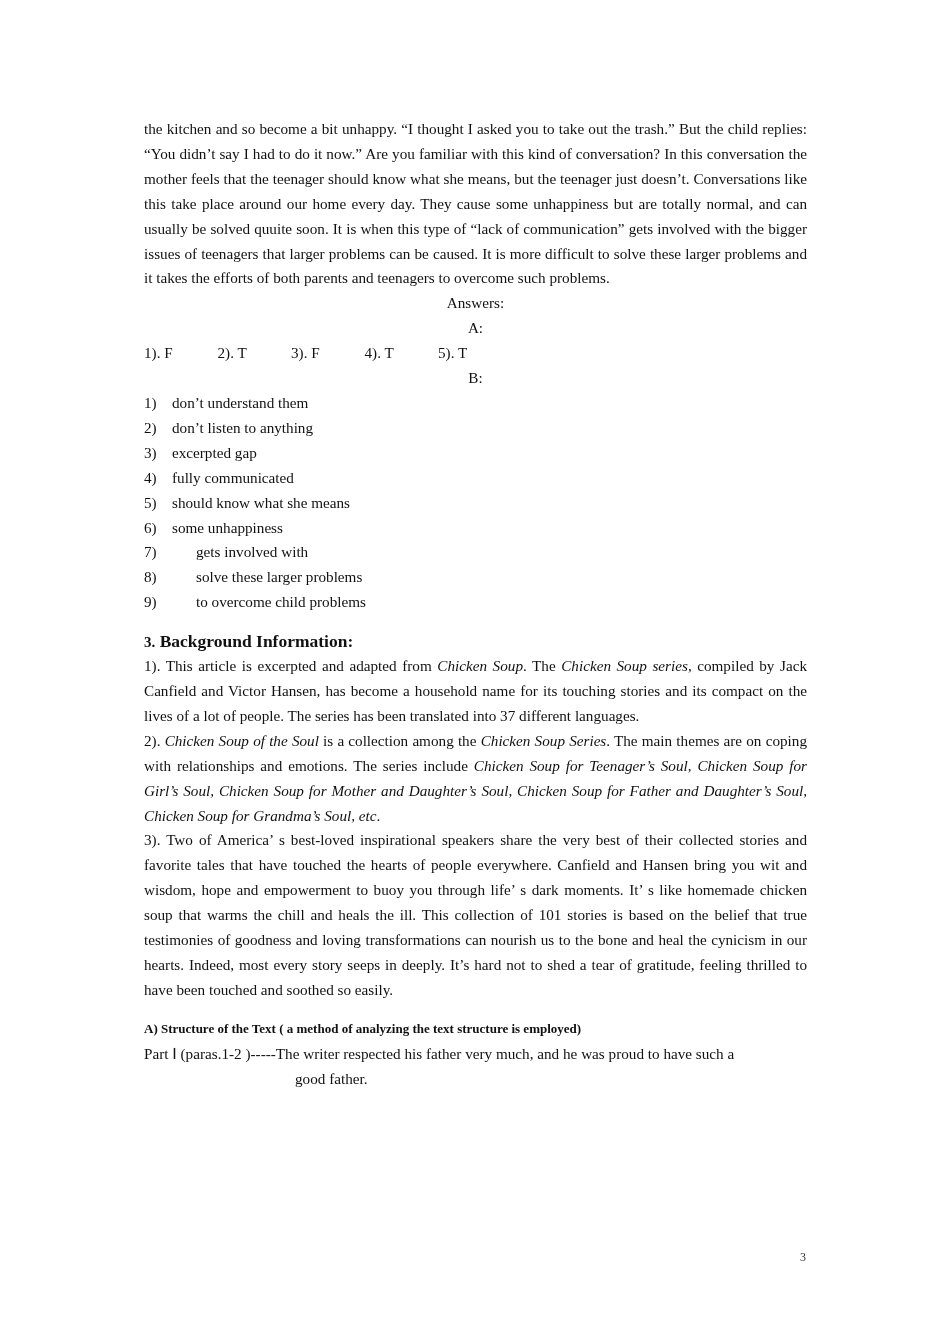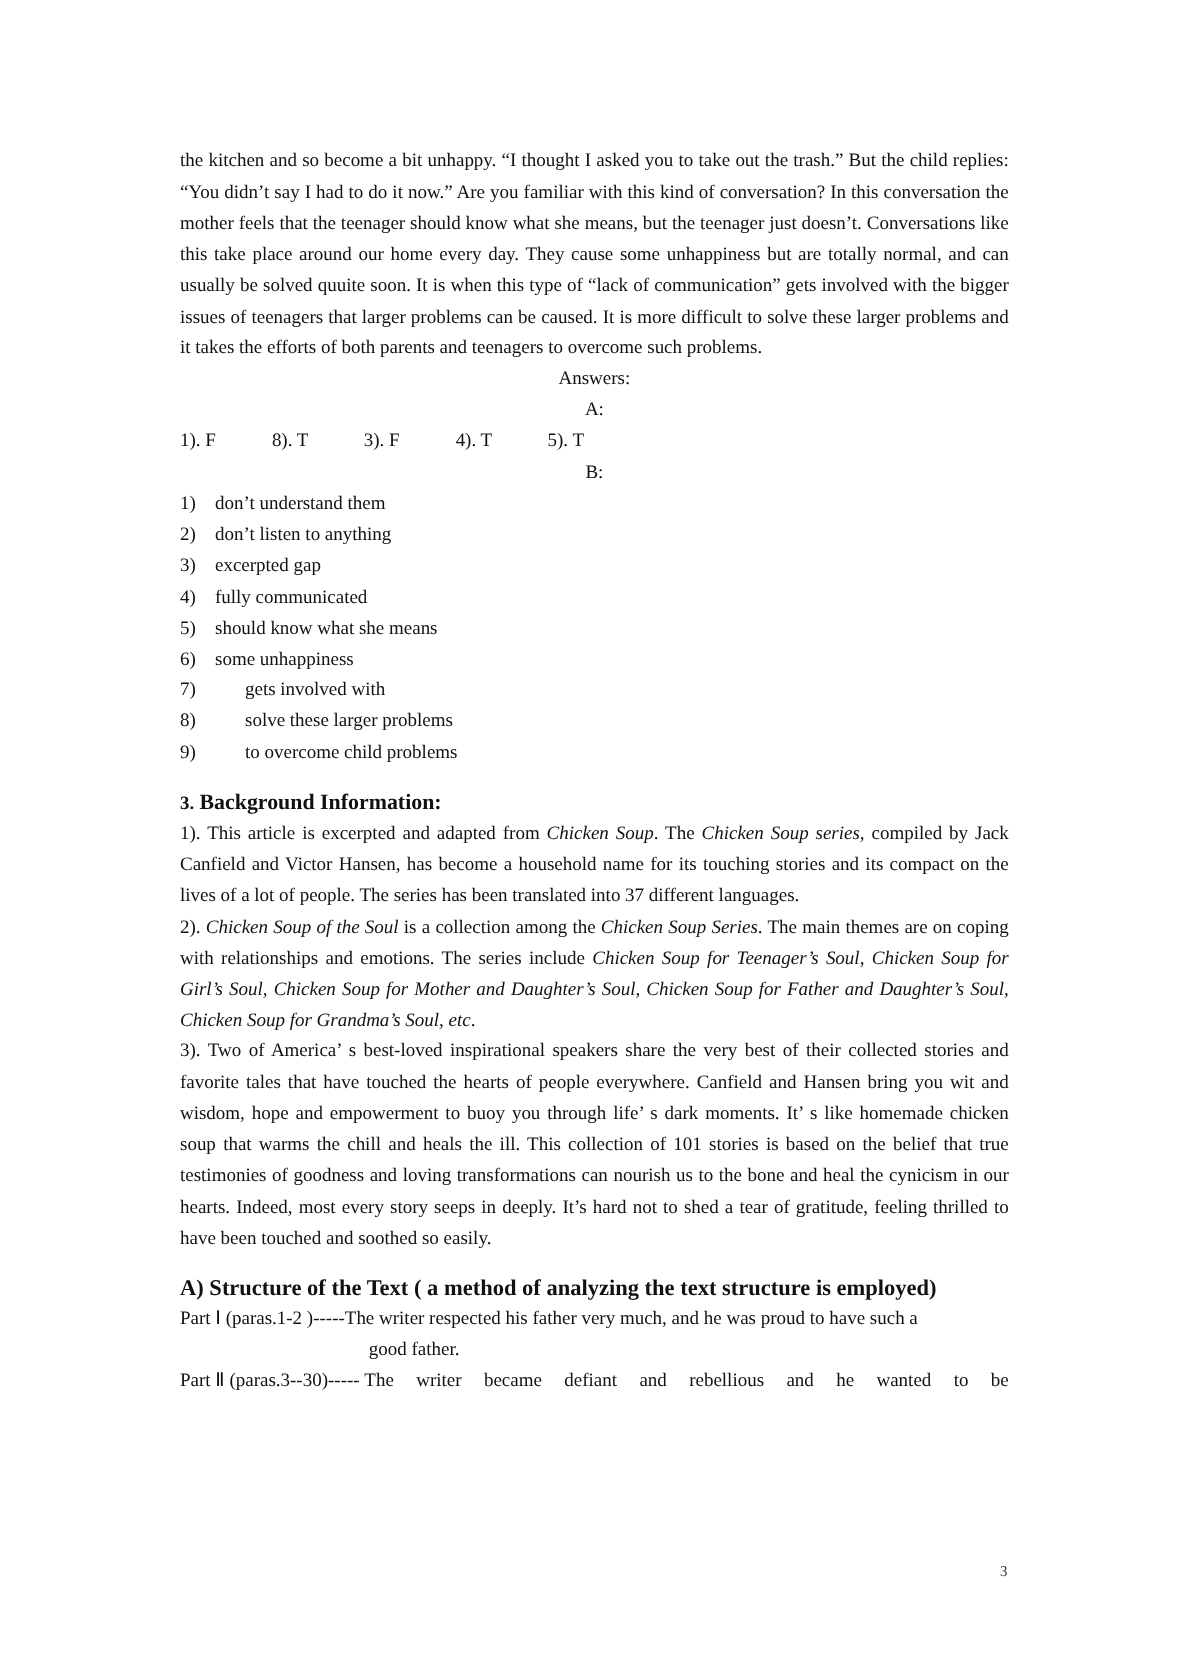--- a/index.html
+++ b/index.html
@@ -45,21 +45,21 @@
       font-size: 17.5px;
       font-weight: bold;
       line-height: 24px;
     }
     h3 .small-num { font-size: 15px; }
     .sec3 { margin-top: 14px; }
     .sec4 { margin-top: 14px; }
     i { font-style: italic; }
     .sub-head {
       font-weight: bold;
-      font-size: 18px;
+      font-size: 13px;
     }
     .part-row {
       display: flex;
       align-items: center;
     }
     .part-row .label { white-space: pre; flex: none; }
     .part-row .desc { flex: 1; text-align: justify; text-align-last: left; }
     .hang1 { padding-left: 151px; }
     .hang2 { padding-left: 193px; }
     .page-number {
@@ -74,21 +74,21 @@
 <body>
 
 <div class="page">
 
   <div class="justify">the kitchen and so become a bit unhappy. “I thought I asked you to take out the trash.” But the child replies: “You didn’t say I had to do it now.” Are you familiar with this kind of conversation? In this conversation the mother feels that the teenager should know what she means, but the teenager just doesn’t. Conversations like this take place around our home every day. They cause some unhappiness but are totally normal, and can usually be solved quuite soon. It is when this type of “lack of communication” gets involved with the bigger issues of teenagers that larger problems can be caused. It is more difficult to solve these larger problems and it takes the efforts of both parents and teenagers to overcome such problems.</div>
 
   <div>
     <span class="line">Answers:</span>
     <span class="line">A:</span>
     <div class="answers-row">
-      <span>1). F</span><span>8). T</span><span>3). F</span><span>4). T</span><span>5). T</span>
+      <span>1). F</span><span>2). T</span><span>3). F</span><span>4). T</span><span>5). T</span>
     </div>
     <span class="line">B:</span>
     <div class="num-list">
       <div class="item">
           <span class="n">1)</span>
           <span class="t">don’t understand them</span>
         </div>
       <div class="item">
           <span class="n">2)</span>
           <span class="t">don’t listen to anything</span>
@@ -134,22 +134,18 @@
   <div class="sec4">
     <div class="sub-head">A) Structure of the Text ( a method of analyzing the text structure is employed)</div>
     <div>
       <div class="part-row">
         <span class="label">Part Ⅰ (paras.1-2 )-----</span>
         <span class="desc">The writer respected his father very much, and he was proud to have such a</span>
       </div>
       <div class="hang1">good father.</div>
     </div>
     <div>
-      <div class="part-row">
-        <span class="label">Part Ⅱ (paras.3--30)----- </span>
-        <span class="desc" style="text-align-last: justify;">The writer became defiant and rebellious and he wanted to be</span>
-      </div>
     </div>
   </div>
 
 </div>
 
 <div class="page-number">3</div>
 
 </body></html>

